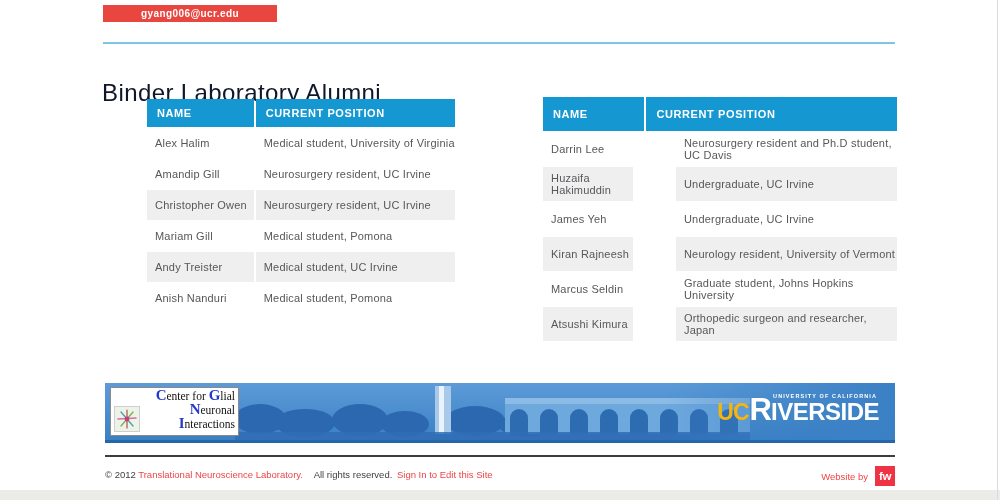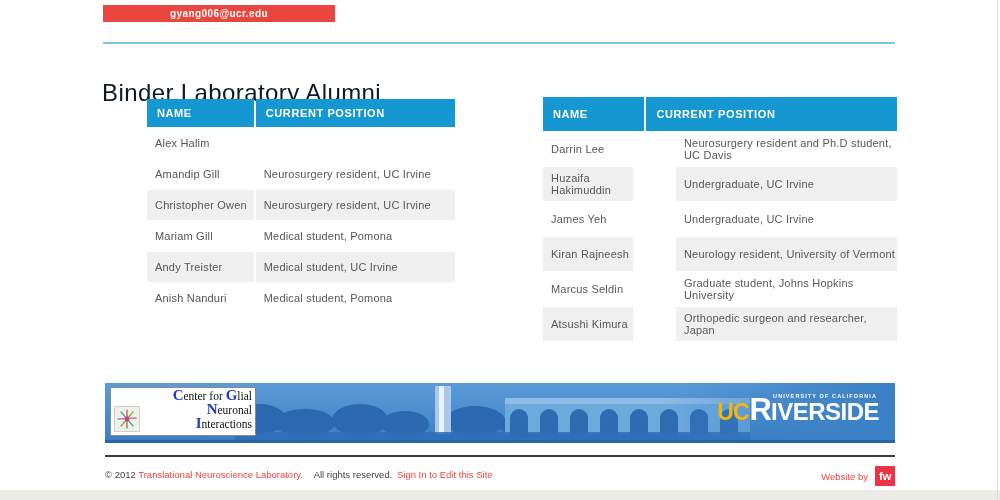--- a/index.html
+++ b/index.html
@@ -4,21 +4,21 @@
 <style>
   html,body{margin:0;padding:0;}
   body{
     width:1000px;height:500px;position:relative;overflow:hidden;
     background:#ffffff;
     font-family:"Liberation Sans",sans-serif;
     -webkit-font-smoothing:antialiased;
   }
   
   .email-banner{
-    position:absolute;left:103px;top:5px;width:232px;height:17px;
+    position:absolute;left:103px;top:5px;width:174px;height:17px;
     background:#e8463e;color:#fff;font-size:10px;font-weight:bold;
     letter-spacing:.4px;display:flex;align-items:center;justify-content:center;
     cursor:pointer;
   }
   .top-divider{
     position:absolute;left:103px;top:42px;width:792px;height:2px;background:#7cc5e3;
   }
   .page-title{
     position:absolute;left:102px;top:63px;
     font-size:24px;color:#0f172a;letter-spacing:.4px;font-weight:400;
@@ -47,21 +47,21 @@
   
   .banner{
     position:absolute;left:105px;top:383px;width:790px;height:57px;
     background:#3a80c4;border-bottom:3px solid #2566a9;overflow:hidden;
   }
   .banner svg.photo{position:absolute;left:0;top:0;}
   .cgni-box{
     position:absolute;left:5px;top:4px;width:124px;height:46px;
     background:#ffffff;border:1px solid #8a8a8a;
     font-family:"Liberation Serif",serif;color:#111;
-    text-align:right;padding:1px 3px 0 17px;box-sizing:content-box;
+    text-align:right;padding:1px 3px 0 0;box-sizing:content-box;
   }
   .cgni-line{font-size:11.5px;line-height:13px;white-space:nowrap;}
   .cgni-cap{color:#2239c9;font-size:15px;font-weight:bold;}
   .neuron-icon{position:absolute;left:3px;bottom:3px;width:24px;height:24px;
     background:#eef3ea;border:1px solid #cfcfcf;}
   .ucr-logo{position:absolute;right:16px;top:9px;height:40px;width:160px;}
   .ucr-row{display:flex;align-items:baseline;justify-content:flex-end;
     position:absolute;bottom:4px;right:0;}
   .ucr-uc{color:#f6b40e;font-size:23px;font-weight:bold;letter-spacing:-1px;}
   .ucr-r{color:#fff;font-size:31px;font-weight:bold;letter-spacing:-1px;margin-left:1px;}
@@ -90,20 +90,21 @@
 
 <h1 class="page-title">Binder Laboratory Alumni</h1>
 
 <div class="alumni-table t-left">
   <div class="t-head">
     <div class="cell c-name">NAME</div>
     <div class="cell c-pos">CURRENT POSITION</div>
   </div>
   <div class="t-row">
     <div class="cell c-name">Alex Halim</div>
+    <div class="cell c-pos">Medical student, University of Virginia</div>
   </div>
   <div class="t-row">
     <div class="cell c-name">Amandip Gill</div>
     <div class="cell c-pos">Neurosurgery resident, UC Irvine</div>
   </div>
   <div class="t-row odd">
     <div class="cell c-name">Christopher Owen</div>
     <div class="cell c-pos">Neurosurgery resident, UC Irvine</div>
   </div>
   <div class="t-row">

